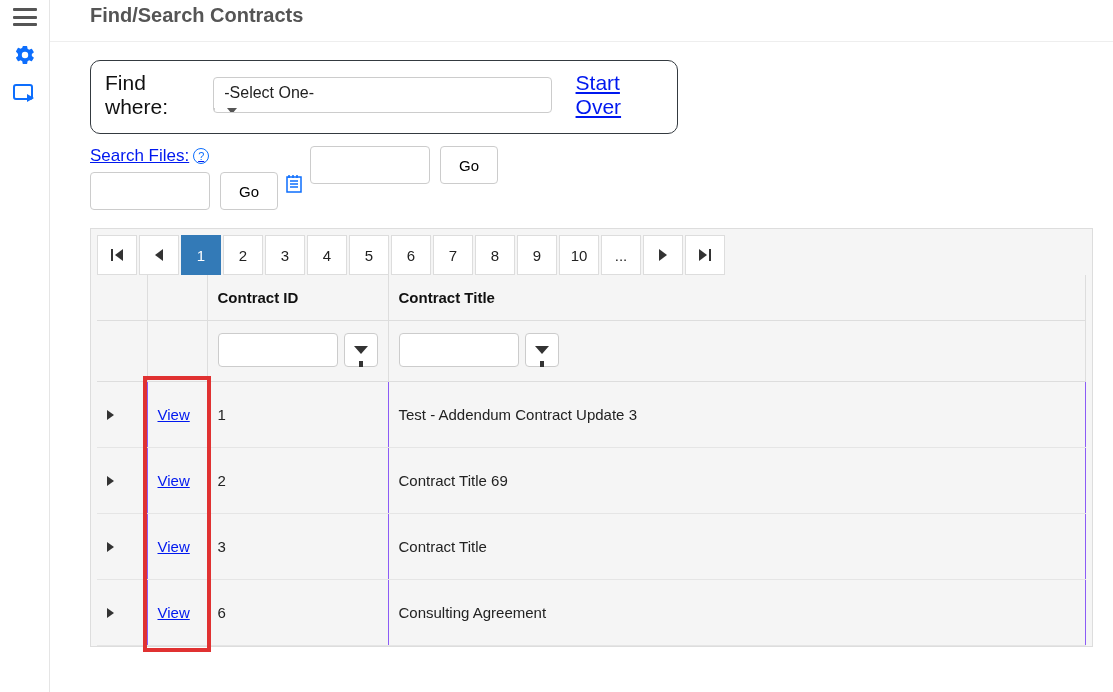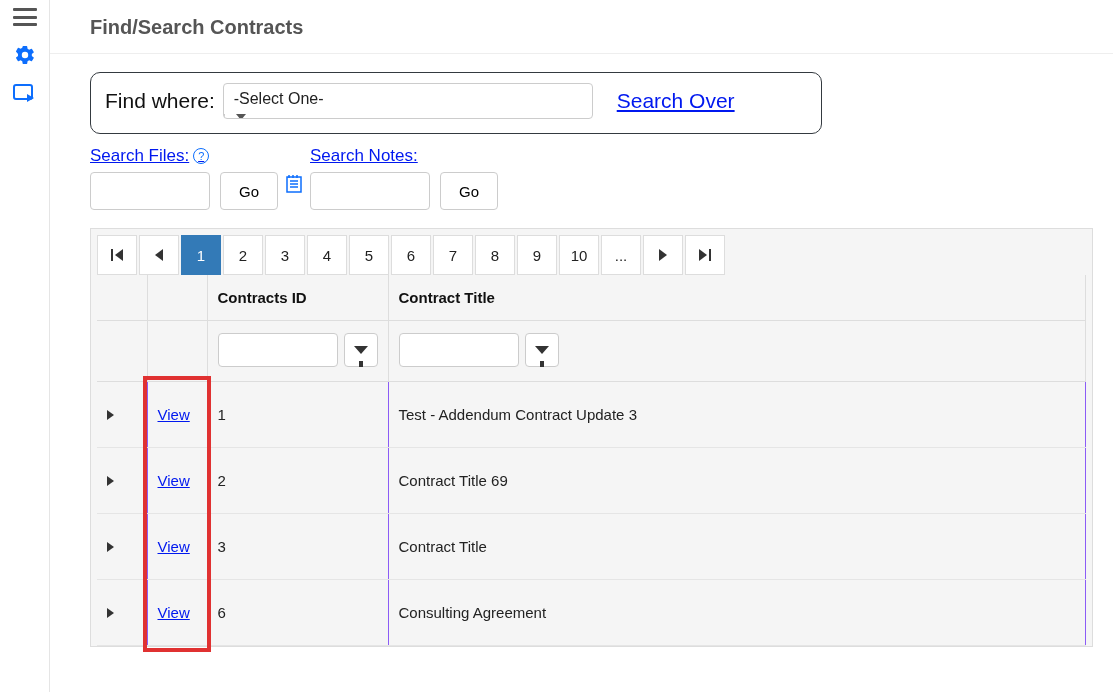--- a/index.html
+++ b/index.html
@@ -5,24 +5,24 @@
   * { box-sizing: border-box; }
   html, body { margin:0; padding:0; font-family: Arial, Helvetica, sans-serif; font-size:14px; color:#333; background:#fff; }
   .app { display:flex; min-height:692px; }
   .sidebar { width:50px; border-right:1px solid #e5e5e5; display:flex; flex-direction:column; align-items:center; padding-top:8px; gap:18px; }
   .hamburger { width:24px; height:18px; display:flex; flex-direction:column; justify-content:space-between; cursor:pointer; }
   .hamburger div { height:3px; background:#555; border-radius:1px; }
   .gear-svg { fill:#0d6efd; cursor:pointer; }
   .card-arrow { cursor:pointer; }
 
   .main { flex:1; padding:0px 20px 0 40px; }
-  .page-title { font-size:20px; font-weight:bold; color:#555; margin:16px 0 14px 0; }
+  .page-title { font-size:20px; font-weight:bold; color:#555; margin:4px 0 14px 0; }
   .divider { border:none; border-top:1px solid #eee; margin:0 -20px 18px -40px; }
 
-  .search-panel { border:1px solid #343a40; border-radius:10px; padding:10px 14px 14px 14px; width:732px; }
+  .search-panel { border:1px solid #343a40; border-radius:10px; padding:10px 14px 14px 14px; width:588px; }
   .find-row { display:flex; align-items:center; gap:8px; }
   .find-label { font-size:21px; color:#111; }
   .select-wrap { display:flex; align-items:stretch; border:1px solid #ccc; border-radius:4px; overflow:hidden; width:370px; height:36px; background:#fff;flex-direction:column; }
   .select-text { flex:1; padding:6px 10px; font-size:16px; color:#222; display:flex; align-items:center; }
   .select-btn { width:34px; border-left:1px solid #ccc; display:flex; align-items:center; justify-content:center; cursor:pointer; }
   .caret-down { width:0; height:0; border-left:5px solid transparent; border-right:5px solid transparent; border-top:6px solid #555; }
   .start-over { font-size:21px; color:#0018ef; text-decoration:underline; cursor:pointer; margin-left:16px; }
 
   .search-row2 { display:flex; gap:6px; margin-top:12px; align-items:flex-start; }
   .sf-group { display:flex; flex-direction:column; gap:6px; }
@@ -91,21 +91,21 @@
 
     <div class="search-panel">
       <div class="find-row">
         <span class="find-label">Find where:</span>
         <div class="select-wrap">
           <div class="select-text">-Select One-</div>
           <div class="select-btn">
             <div class="caret-down"></div>
           </div>
         </div>
-        <a class="start-over">Search Over</a>
+        <a class="start-over">Start Over</a>
       </div>
     </div>
 
     <div class="search-row2">
       <div class="sf-group">
         <span class="sf-label">
           <span>Search Files:</span>
           <span class="help-circle">?</span>
         </span>
         <div class="sf-inputs">
@@ -116,21 +116,20 @@
       <svg width="20" height="20" viewBox="0 0 20 20" style="margin-top:28px;">
         <rect x="3" y="3" width="14" height="15" class="notes-icon"></rect>
         <line x1="6" y1="7" x2="14" y2="7" class="notes-icon"></line>
         <line x1="6" y1="10" x2="14" y2="10" class="notes-icon"></line>
         <line x1="6" y1="13" x2="14" y2="13" class="notes-icon"></line>
         <line x1="5" y1="1" x2="5" y2="4" class="notes-icon"></line>
         <line x1="9" y1="1" x2="9" y2="4" class="notes-icon"></line>
         <line x1="13" y1="1" x2="13" y2="4" class="notes-icon"></line>
       </svg>
       <div class="sf-group">
-        <span class="sf-label">Search Notes:</span>
         <div class="sf-inputs">
           <input class="text-input" style="">
           <button class="go-btn">Go</button>
         </div>
       </div>
     </div>
 
     <div class="pager-wrap">
       <div class="pager" id="pager-container">
         <div class="page-btn nav-icon">
@@ -160,21 +159,21 @@
         <colgroup>
           <col class="col-expand">
               <col class="col-view">
               <col class="col-id">
               <col>
         </colgroup>
         <thead>
           <tr class="header-row">
             <th></th>
             <th></th>
-            <th>Contracts ID</th>
+            <th>Contract ID</th>
             <th>Contract Title</th>
           </tr>
           <tr class="filter-row">
             <th></th>
                 <th></th>
             <th>
               <div class="filter-group">
                 <input class="filter-input" style="">
                 <div class="filter-btn">
                       <div class="funnel"></div>

